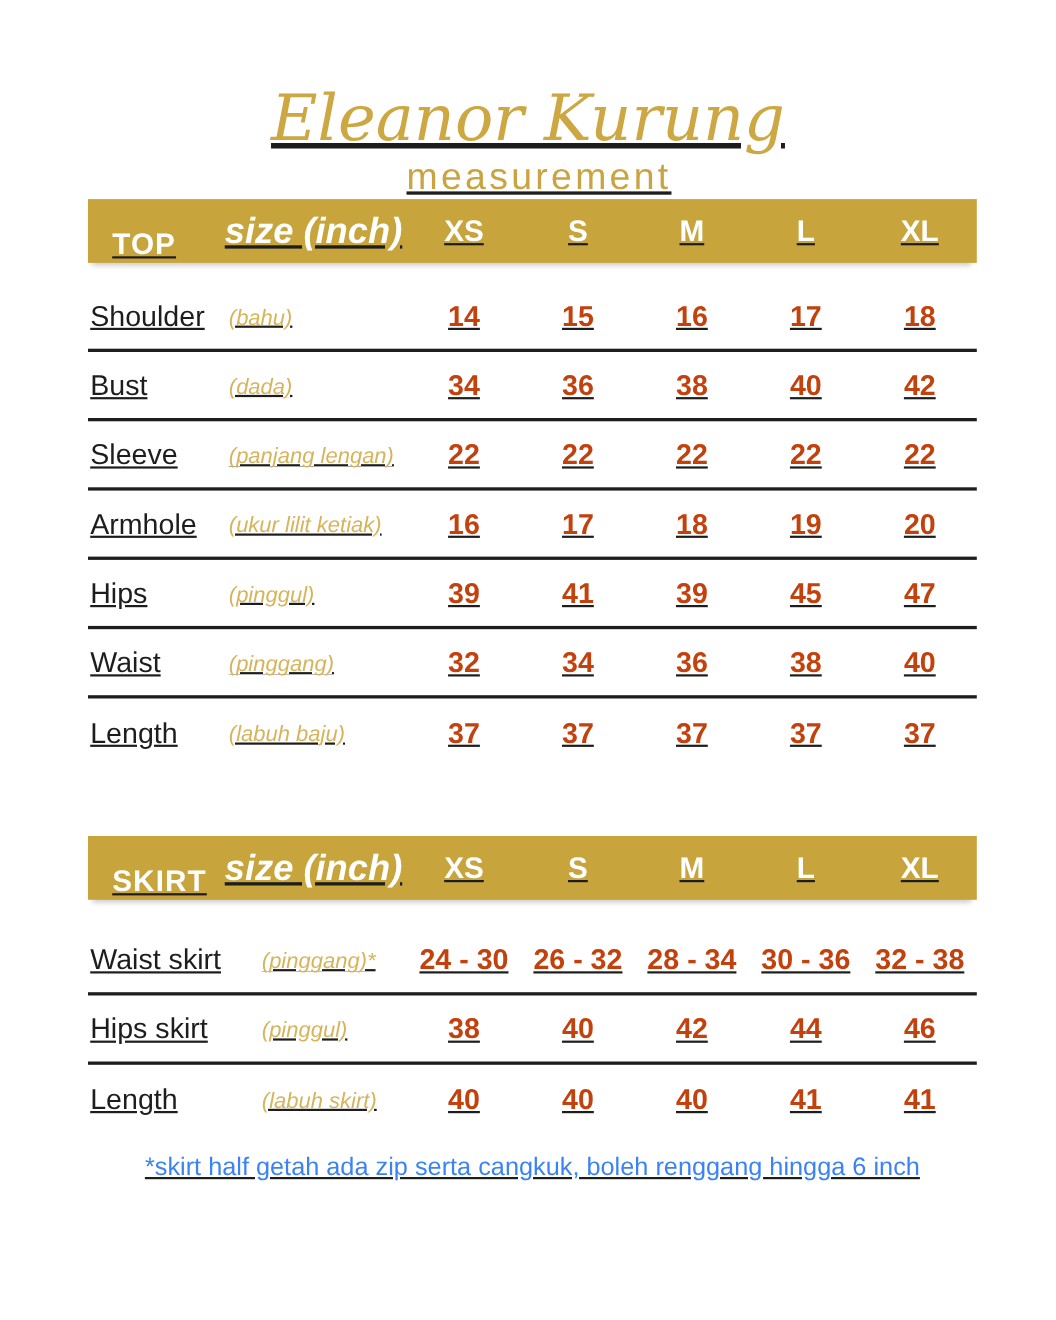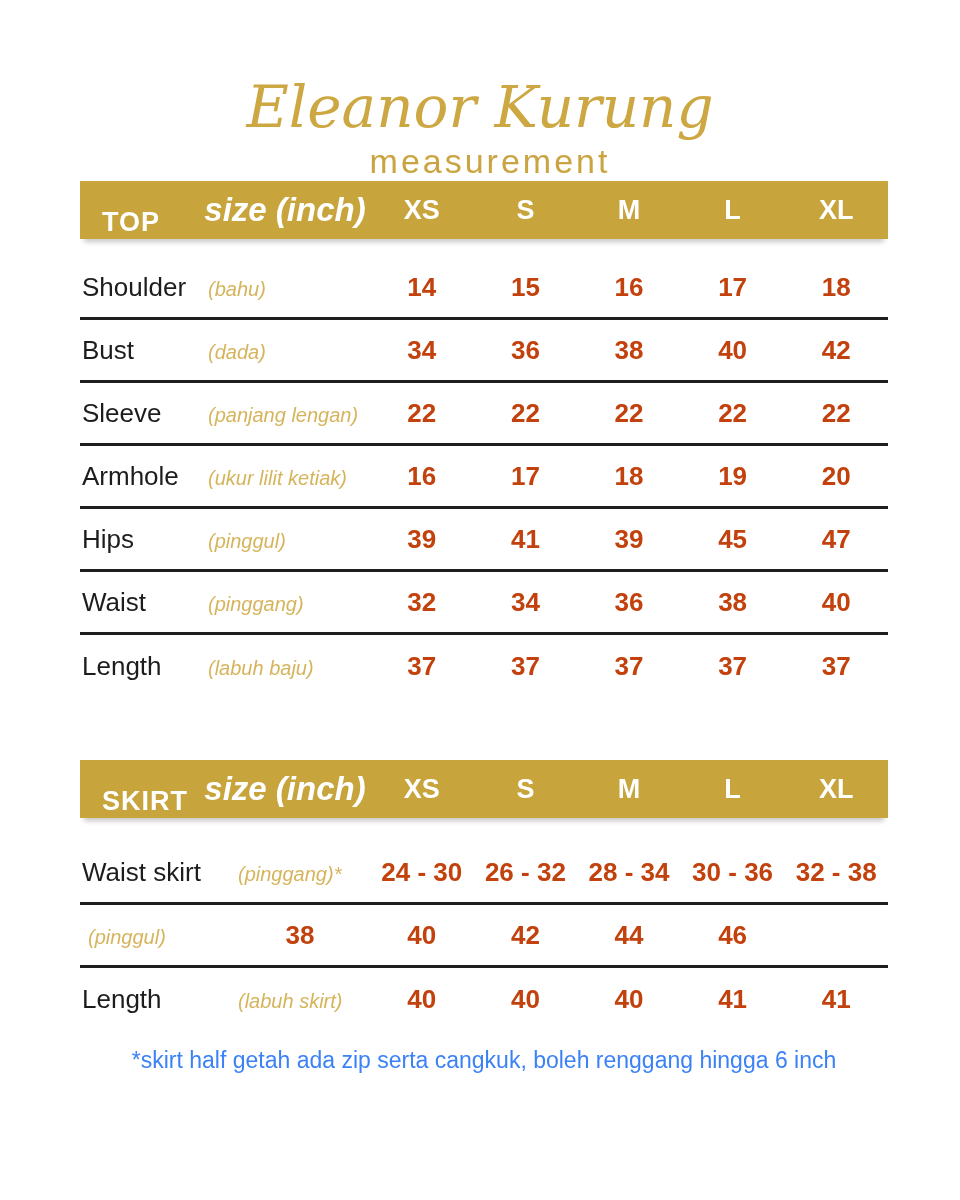--- a/index.html
+++ b/index.html
@@ -3,21 +3,21 @@
 <meta charset="utf-8">
 <style>
   * { margin:0; padding:0; box-sizing:border-box; }
   html,body { background:#ffffff; }
   body {
     width:960px; height:1200px;
     font-family:"Liberation Sans", sans-serif;
     color:#1d1d1d;
     overflow:hidden;
   }
-  .page { width:960px; height:1064px; position:relative; }
+  .page { width:960px; height:1064px; position:relative;text-decoration:underline; }
 
   
   .hdr { text-align:center; padding-top:78px; }
   .title {
     font-family:"DejaVu Serif", serif;
     font-style:italic; font-weight:400;
     font-size:58px; line-height:1.0;
     color:#CCA742;
   }
   .subtitle {
@@ -179,20 +179,21 @@
           <span class="lbl">Waist skirt</span>
           <span class="sub">(pinggang)*</span>
           <span class="val">24 - 30</span>
           <span class="val">26 - 32</span>
           <span class="val">28 - 34</span>
           <span class="val">30 - 36</span>
           <span class="val">32 - 38</span>
         </div>
 
         <div class="row">
+          <span class="lbl">Hips skirt</span>
           <span class="sub">(pinggul)</span>
           <span class="val">38</span>
           <span class="val">40</span>
           <span class="val">42</span>
           <span class="val">44</span>
           <span class="val">46</span>
         </div>
 
         <div class="row">
           <span class="lbl">Length</span>

